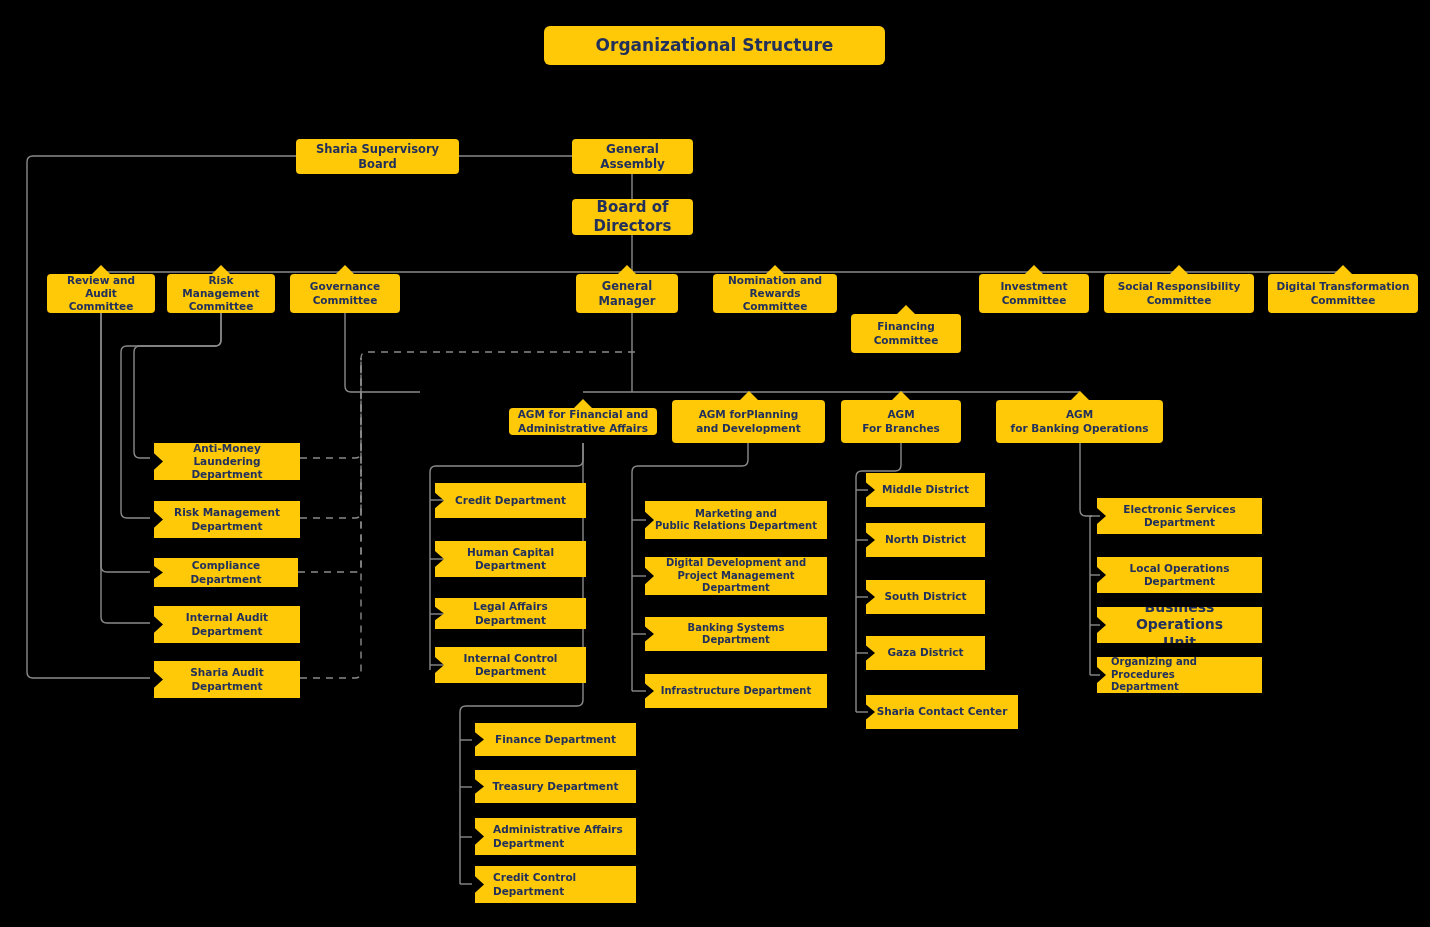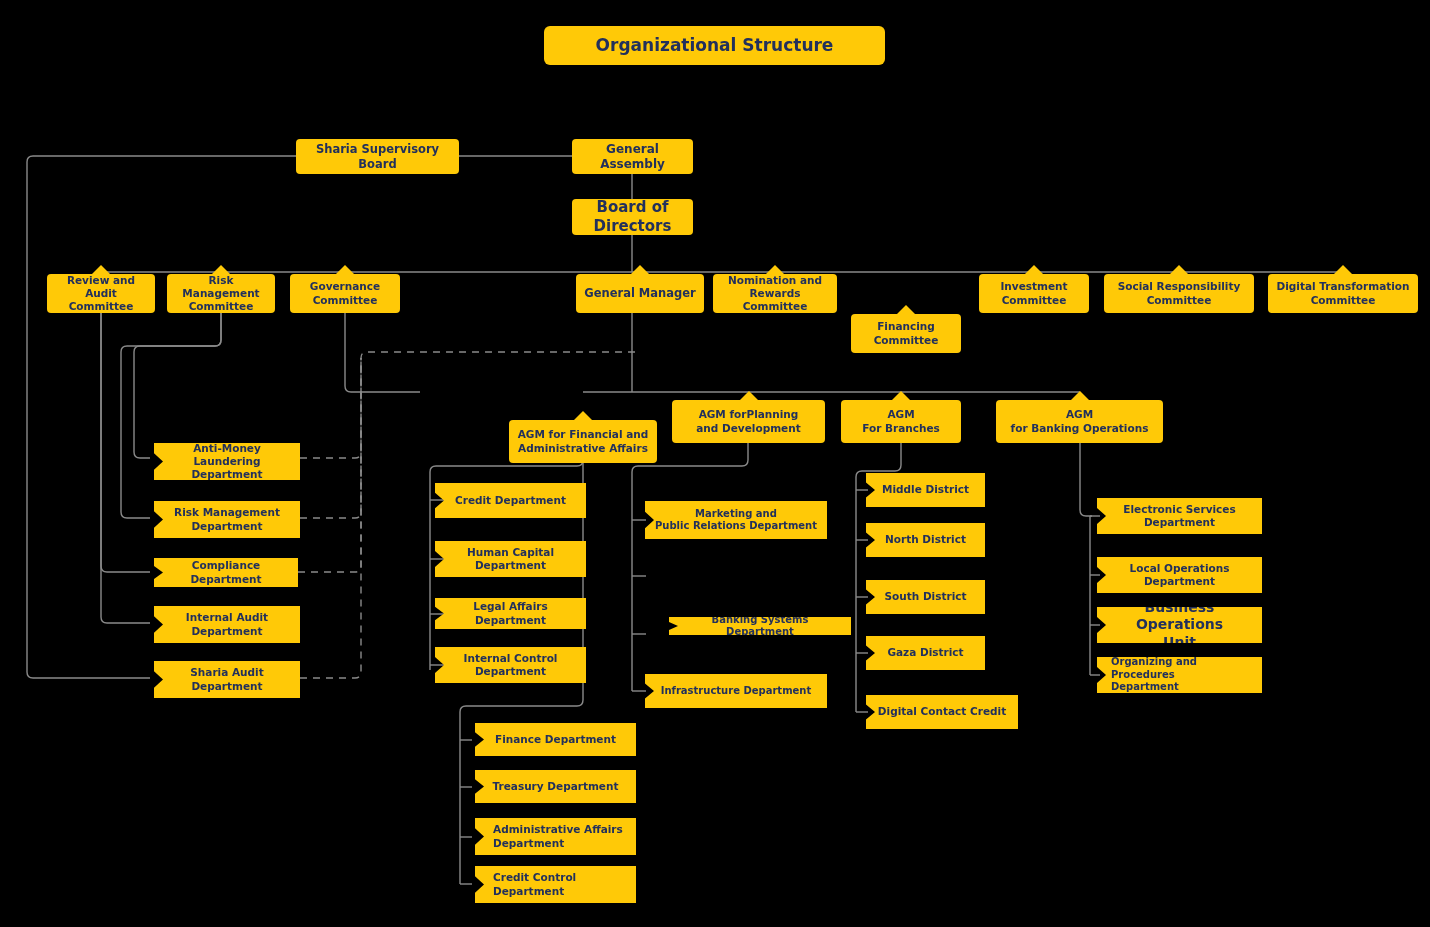--- a/index.html
+++ b/index.html
@@ -134,21 +134,21 @@
   </div>
   <div class="node tab-top" style="left:167px;top:274px;width:108px;height:39px;font-size:10.5px;white-space:pre-line;">
     <span>Risk Management
 Committee</span>
   </div>
   <div class="node tab-top" style="left:290px;top:274px;width:110px;height:39px;font-size:10.5px;white-space:pre-line;">
     <span>Governance
 Committee</span>
   </div>
 
-  <div class="node tab-top" style="left:576px;top:274px;width:128px;height:39px;font-size:11.5px;text-align:center;">
+  <div class="node tab-top" style="left:576px;top:274px;width:102px;height:39px;font-size:11.5px;text-align:center;">
     <span>General Manager</span>
   </div>
 
   <div class="node tab-top" style="left:713px;top:274px;width:124px;height:39px;font-size:10.5px;white-space:pre-line;">
     <span>Nomination and
 Rewards Committee</span>
   </div>
   <div class="node tab-top" style="left:851px;top:274px;width:110px;height:39px;font-size:10.5px;white-space:pre-line;margin-top:40px;">
     <span>Financing
 Committee</span>
@@ -179,21 +179,21 @@
   </div>
   <div class="node notch-left" style="left:154px;top:606px;width:146px;height:37px;font-size:10.5px;white-space:pre-line;">
     <span>Internal Audit
 Department</span>
   </div>
   <div class="node notch-left" style="left:154px;top:661px;width:146px;height:37px;font-size:10.5px;white-space:pre-line;">
     <span>Sharia Audit
 Department</span>
   </div>
 
-  <div class="node tab-top" style="left:509px;top:420px;width:148px;height:43px;font-size:10.5px;white-space:pre-line;">
+  <div class="node tab-top" style="left:509px;top:408px;width:148px;height:27px;font-size:10.5px;white-space:pre-line;">
     <span>AGM for Financial and
 Administrative Affairs</span>
   </div>
   <div class="node tab-top" style="left:672px;top:400px;width:153px;height:43px;font-size:10.5px;white-space:pre-line;">
     <span>AGM forPlanning
 and Development</span>
   </div>
   <div class="node tab-top" style="left:841px;top:400px;width:120px;height:43px;font-size:10.5px;white-space:pre-line;">
     <span>AGM
 For Branches</span>
@@ -230,41 +230,45 @@
   </div>
   <div class="node notch-left" style="left:475px;top:866px;width:161px;height:37px;font-size:10.5px;white-space:pre-line;text-align:left;">
     <span style="padding-left:10px;">Credit Control
 Department</span>
   </div>
 
   <div class="node notch-left" style="left:645px;top:501px;width:182px;height:38px;font-size:10px;white-space:pre-line;">
     <span>Marketing and
 Public Relations Department</span>
   </div>
-  <div class="node notch-left" style="left:645px;top:617px;width:182px;height:18px;font-size:10px;white-space:pre-line;margin-left:24px;">
+  <div class="node notch-left" style="left:645px;top:557px;width:182px;height:38px;font-size:10px;white-space:pre-line;">
+    <span>Digital Development and
+Project Management Department</span>
+  </div>
+  <div class="node notch-left" style="left:645px;top:617px;width:182px;height:34px;font-size:10px;white-space:pre-line;">
     <span>Banking Systems Department</span>
   </div>
   <div class="node notch-left" style="left:645px;top:674px;width:182px;height:34px;font-size:10px;white-space:pre-line;">
     <span>Infrastructure Department</span>
   </div>
 
   <div class="node notch-left" style="left:866px;top:473px;width:119px;height:34px;font-size:10.5px;">
     <span>Middle District</span>
   </div>
   <div class="node notch-left" style="left:866px;top:523px;width:119px;height:34px;font-size:10.5px;">
     <span>North District</span>
   </div>
   <div class="node notch-left" style="left:866px;top:580px;width:119px;height:34px;font-size:10.5px;">
     <span>South District</span>
   </div>
   <div class="node notch-left" style="left:866px;top:636px;width:119px;height:34px;font-size:10.5px;">
     <span>Gaza District</span>
   </div>
   <div class="node notch-left" style="left:866px;top:695px;width:152px;height:34px;font-size:10.5px;">
-    <span>Digital Contact Credit</span>
+    <span>Sharia Contact Center</span>
   </div>
 
   <div class="node notch-left" style="left:1097px;top:498px;width:165px;height:36px;font-size:10.5px;white-space:pre-line;">
     <span>Electronic Services
 Department</span>
   </div>
   <div class="node notch-left" style="left:1097px;top:557px;width:165px;height:36px;font-size:10.5px;white-space:pre-line;">
     <span>Local Operations
 Department</span>
   </div>

